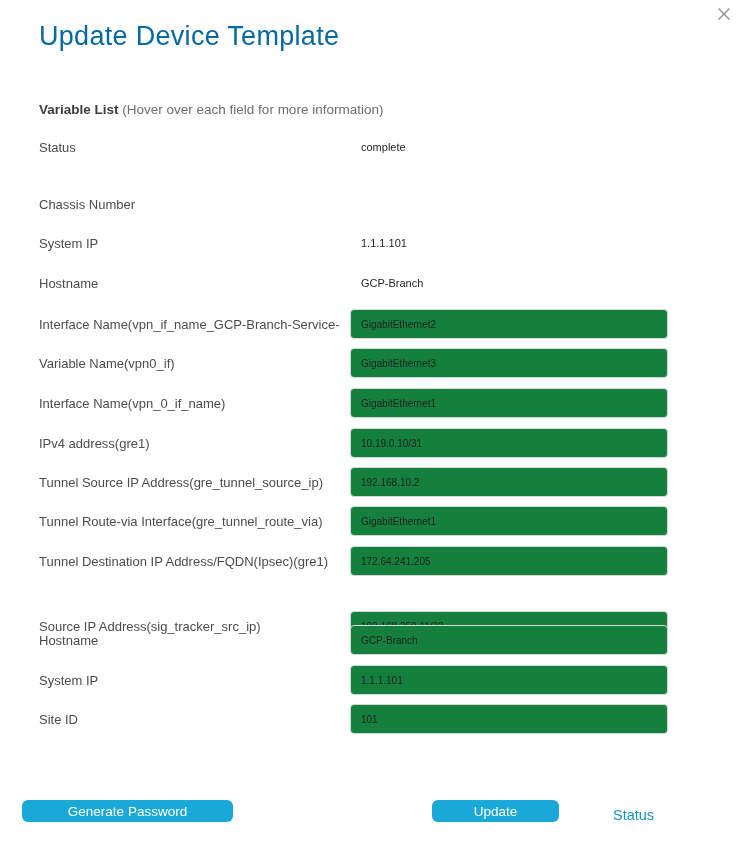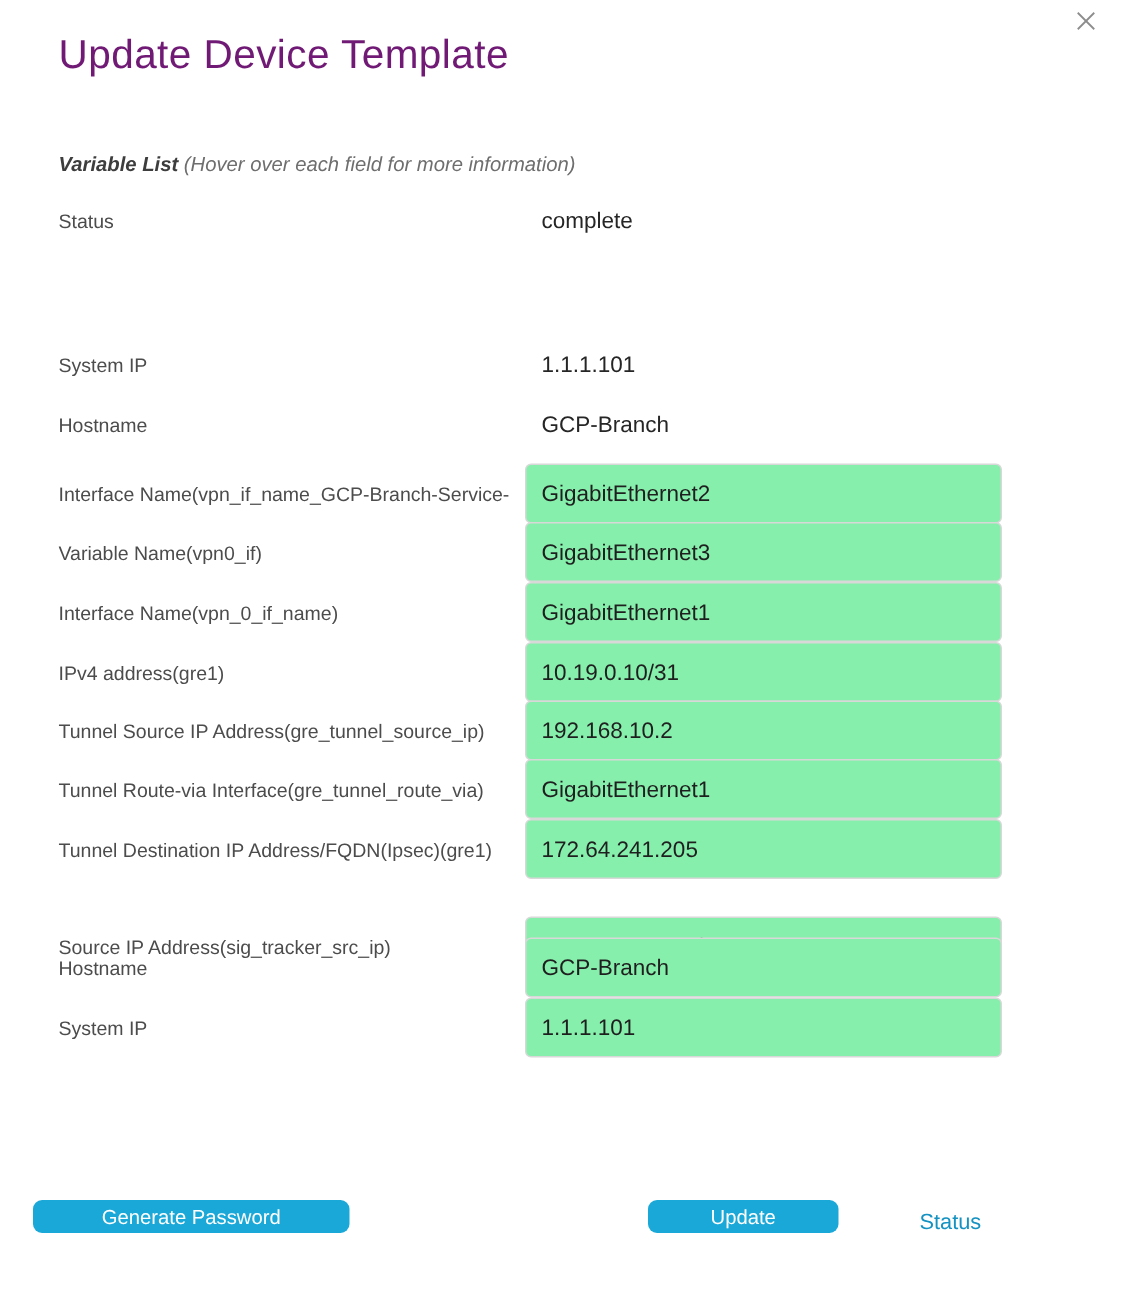--- a/index.html
+++ b/index.html
@@ -31,32 +31,31 @@
     border: none;
     padding: 0;
   }
   .dialog-title {
     position: absolute;
     left: 39px;
     top: 21px;
     font-size: 27px;
     line-height: 30px;
     font-weight: 400;
-    color: #701a75;
+    color: #0369a1;
     letter-spacing: 0.3px;
     white-space: nowrap;
   }
   .section-header {
     position: absolute;
     left: 39px;
     top: 102px;
     font-size: 13.5px;
     color: #6e6e6e;
     white-space: nowrap;
-    font-style: italic;
   }
   .section-header .section-title {
     font-weight: 700;
     color: #3d3d3d;
   }
   .row {
     position: absolute;
     left: 39px;
     display: grid;
     grid-template-columns: 311px 318px;
@@ -64,36 +63,36 @@
     height: 30px;
   }
   .field-label {
     font-size: 13px;
     color: #4c4c4c;
     white-space: nowrap;
     overflow: hidden;
     padding-right: 1px;
   }
   .static-value {
-    font-size: 15px;
+    font-size: 11px;
     color: #262626;
     padding-left: 11px;
     white-space: nowrap;
   }
   .field-input {
     box-sizing: border-box;
     width: 318px;
-    height: 40px;
+    height: 30px;
     border: 1px solid var(--input-border);
     border-radius: 4px;
     padding: 0 10px;
     font-family: "Liberation Sans", "DejaVu Sans", sans-serif;
-    font-size: 15px;
+    font-size: 10px;
     color: #1f1f1f;
-    background: #86efac;
+    background: #15803d;
     outline: none;
   }
   .btn {
     position: absolute;
     top: 800px;
     height: 22px;
     border: none;
     border-radius: 6px;
     background: var(--primary);
     color: #ffffff;
@@ -130,20 +129,24 @@
 
   <div class="section-header">
     <span class="section-title">Variable List</span>
     <span>(Hover over each field for more information)</span>
   </div>
 
   <div class="row" style="top:132px">
     <div class="field-label">Status</div>
     <div class="static-value">complete</div>
   </div>
+  <div class="row" style="top:189px">
+    <div class="field-label">Chassis Number</div>
+    <div class="static-value"></div>
+  </div>
   <div class="row" style="top:228px">
     <div class="field-label">System IP</div>
     <div class="static-value">1.1.1.101</div>
   </div>
   <div class="row" style="top:268px">
     <div class="field-label">Hostname</div>
     <div class="static-value">GCP-Branch</div>
   </div>
 
   <div class="row" style="top:309px">
@@ -179,18 +182,22 @@
     <input type="text" class="field-input" value="192.168.250.11/32" style="">
   </div>
   <div class="row" style="top:625px">
     <div class="field-label">Hostname</div>
     <input type="text" class="field-input" value="GCP-Branch" style="">
   </div>
   <div class="row" style="top:665px">
     <div class="field-label">System IP</div>
     <input type="text" class="field-input" value="1.1.1.101" style="">
   </div>
+  <div class="row" style="top:704px">
+    <div class="field-label">Site ID</div>
+    <input type="text" class="field-input" value="101" style="">
+  </div>
 
   <button class="btn btn-generate">Generate Password</button>
   <button class="btn btn-update">Update</button>
   <a class="cancel-link">Status</a>
 
 </div>
 
 </body></html>

